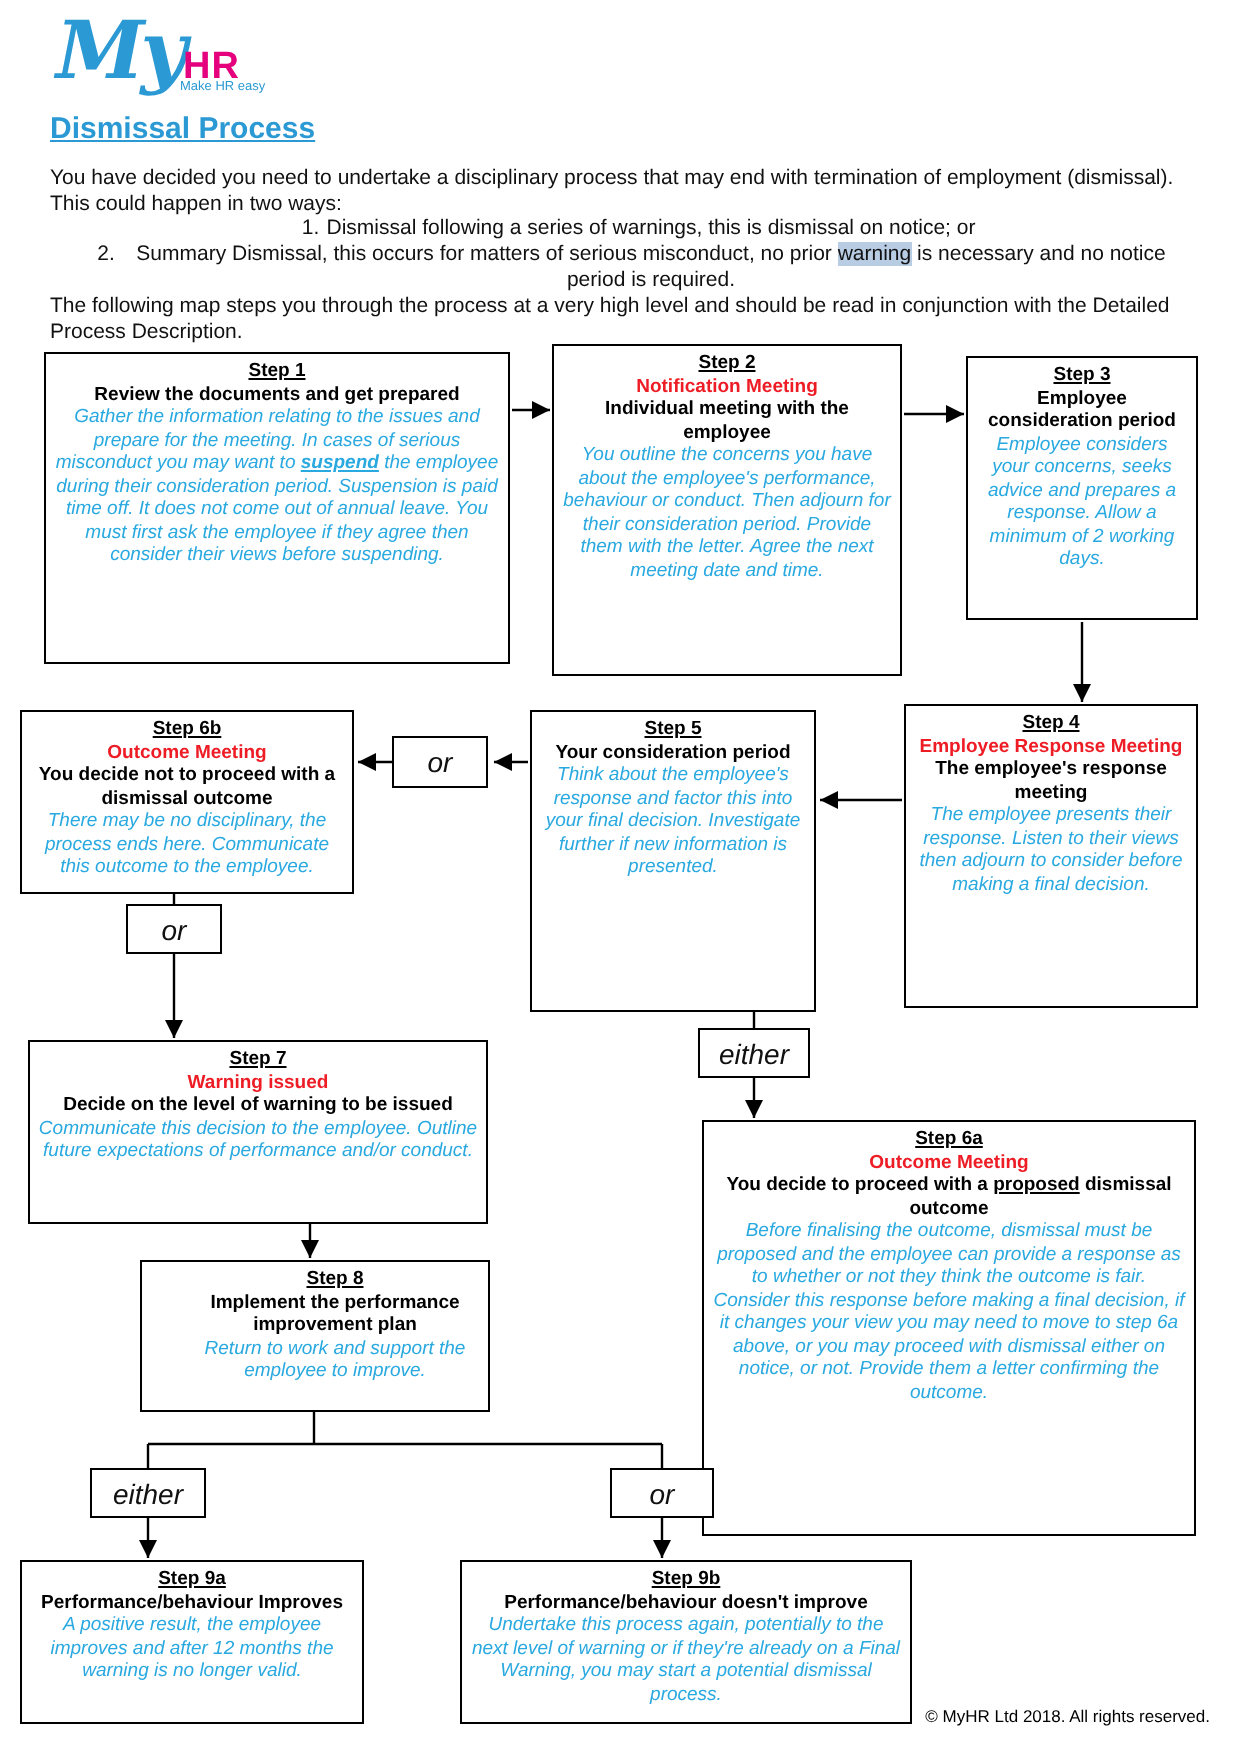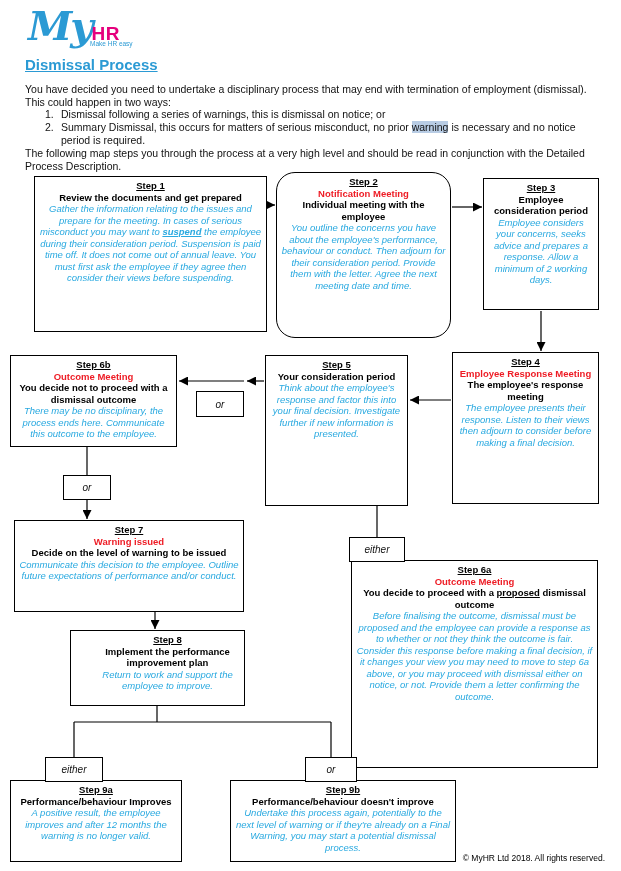--- a/index.html
+++ b/index.html
@@ -17,39 +17,38 @@
     font-family: "Liberation Sans", sans-serif; font-weight: bold;
     font-size: 19px; color: var(--logo-magenta); letter-spacing: 0.5px;
   }
   .logo-tagline { font-size: 6.5px; color: var(--logo-blue); margin: -9px 0 0 62px; }
   
   .page-title {
     position: absolute; left: 25px; top: 56px; font-size: 15px; font-weight: bold;
     color: var(--title-blue); text-decoration: underline;
   }
   .para { position: absolute; font-size: 10.5px; line-height: 12.7px; color: #111; }
-  .list-row { position: absolute; font-size: 10.5px; line-height: 12.7px; }
+  .list-row { position: absolute; font-size: 10.5px; line-height: 12.7px; text-align: center; }
   .list-marker { display: inline-block; width: 16px; }
   .hl { background: var(--highlight-bg); }
   
   .box {
     position: absolute; background: #fff; border: 1px solid #000; box-sizing: border-box;
     text-align: center; padding: 3px 4px; font-size: 9.5px; line-height: 11.5px; z-index: 2;
   }
   .step-label { font-weight: bold; text-decoration: underline; color: #000; }
   .step-red { font-weight: bold; color: var(--alert-red); }
   .step-heading { font-weight: bold; color: #000; }
   .step-body { font-style: italic; color: var(--body-cyan); }
   .u { font-weight: bold; text-decoration: underline; }
   .u2 { text-decoration: underline; }
   .conn {
     position: absolute; background: #fff; border: 1px solid #000; box-sizing: border-box;
-    font-style: italic; font-size: 10px; display: flex; align-items: center; justify-content: center;
+    font-style: italic; font-size: 14px; display: flex; align-items: center; justify-content: center;
     z-index: 3;
-    margin-top: 23px;
   }
   .arrows { position: absolute; left: 0; top: 0; z-index: 1; }
   .arrows line { stroke: #000; stroke-width: 1.2; }
   .footer {
     position: absolute; right: 16px; top: 853px; font-size: 8.5px; color: #000;
   }
 </style>
 </head>
 <body>
 
@@ -87,27 +86,27 @@
     <line x1="244" y1="381" x2="179" y2="381" marker-end="url(#ah)"></line>
     <line x1="87" y1="447" x2="87" y2="519" marker-end="url(#ah)"></line>
     <line x1="377" y1="502" x2="377" y2="559" marker-end="url(#ah)"></line>
     <line x1="155" y1="612" x2="155" y2="629" marker-end="url(#ah)"></line>
     <line x1="157" y1="706" x2="157" y2="722"></line>
     <line x1="74" y1="722" x2="331" y2="722"></line>
     <line x1="74" y1="722" x2="74" y2="779" marker-end="url(#ah)"></line>
     <line x1="331" y1="722" x2="331" y2="779" marker-end="url(#ah)"></line>
   </svg>
 
-  <div class="box" style="left:22px; top:176px; width:233px; height:156px;margin-left:12px;">
+  <div class="box" style="left:22px; top:176px; width:233px; height:156px;">
     <div class="step-label">Step 1</div>
     <div class="step-heading">Review the documents and get prepared</div>
     <div class="step-body"><span>Gather the information relating to the issues and prepare for the meeting. In cases of serious misconduct you may want to </span><span class="u">suspend</span><span> the employee during their consideration period. Suspension is paid time off. It does not come out of annual leave. You must first ask the employee if they agree then consider their views before suspending.</span></div>
   </div>
 
-  <div class="box" style="left:276px; top:172px; width:175px; height:166px;border-radius:19px;">
+  <div class="box" style="left:276px; top:172px; width:175px; height:166px;">
     <div class="step-label">Step 2</div>
     <div class="step-red">Notification Meeting</div>
     <div class="step-heading">Individual meeting with the employee</div>
     <div class="step-body">You outline the concerns you have about the employee's performance, behaviour or conduct. Then adjourn for their consideration period. Provide them with the letter. Agree the next meeting date and time.</div>
   </div>
 
   <div class="box" style="left:483px; top:178px; width:116px; height:132px;">
     <div class="step-label">Step 3</div>
     <div class="step-heading">Employee consideration period</div>
     <div class="step-body">Employee considers your concerns, seeks advice and prepares a response. Allow a minimum of 2 working days.</div>

